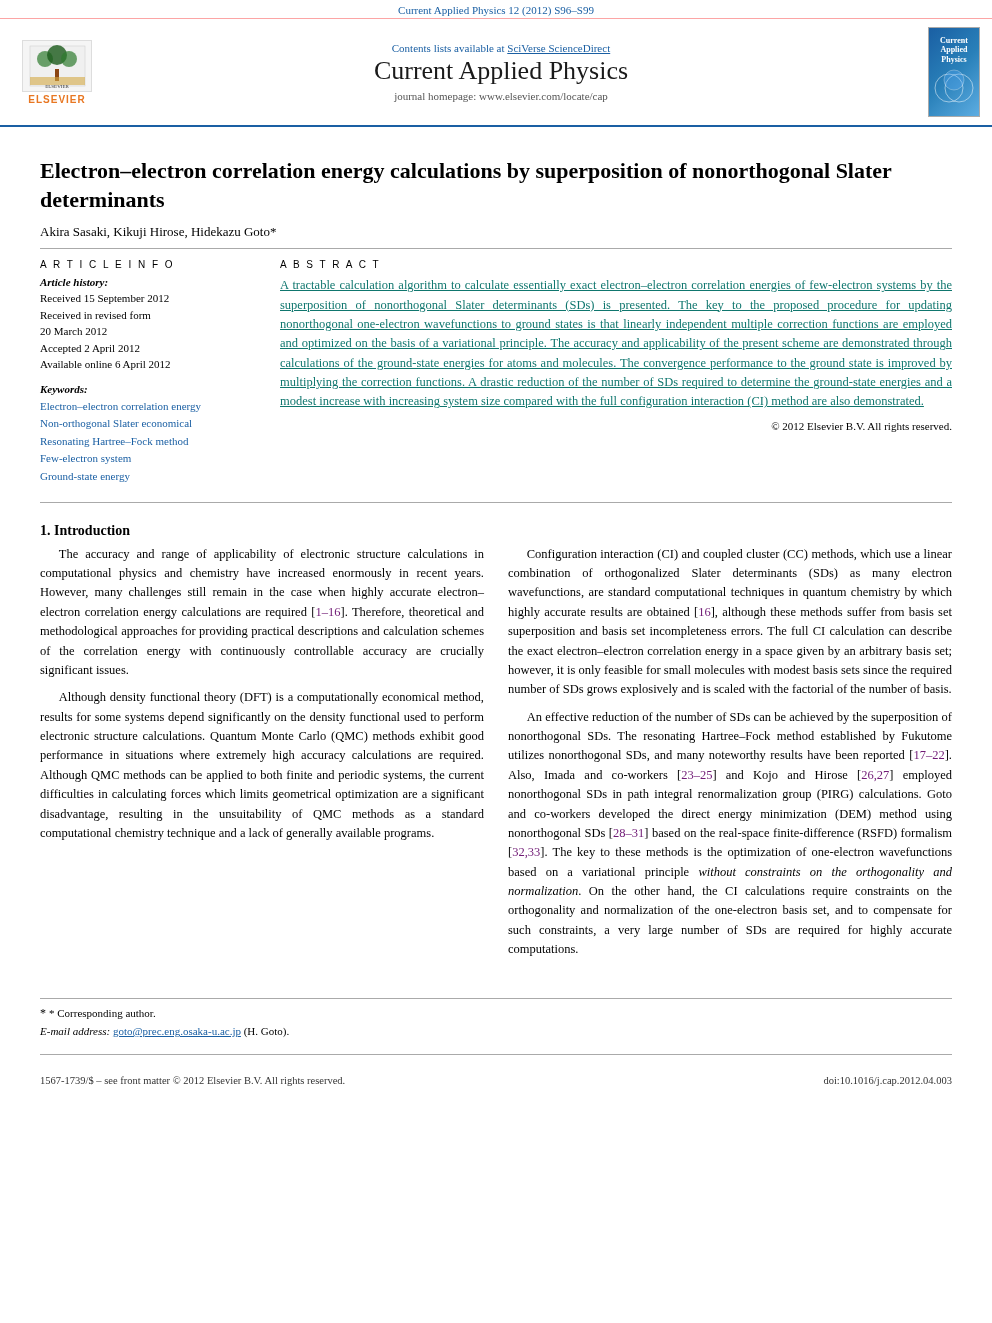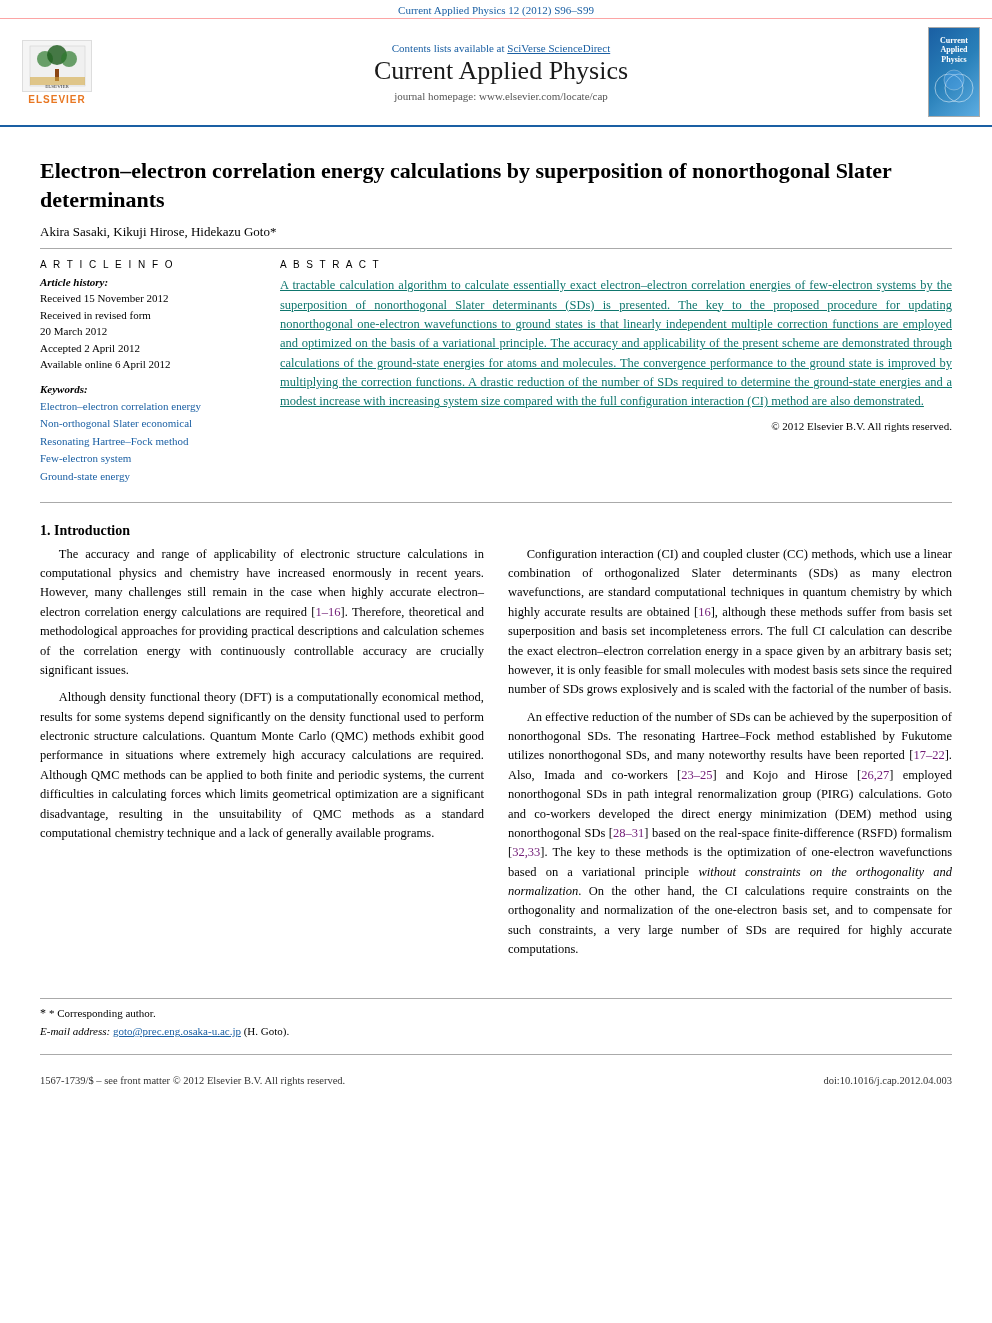--- a/index.html
+++ b/index.html
@@ -343,21 +343,21 @@
   <hr class="divider">
 
   <div class="two-col">
 
     <div class="col-left">
       <div class="section-heading">A R T I C L E   I N F O</div>
 
       <div class="article-history">
         <div class="history-title">Article history:</div>
         <div class="history-item">
-          <span>Received 15 November 2012</span><br>
+          <span>Received 15 September 2012</span><br>
           <span>Received in revised form</span><br>
           <span>20 March 2012</span><br>
           <span>Accepted 2 April 2012</span><br>
           <span>Available online 6 April 2012</span>
         </div>
       </div>
 
       <div class="keywords-section">
         <div class="keywords-title">Keywords:</div>
         <span class="keyword-item">Electron–electron correlation energy</span>

